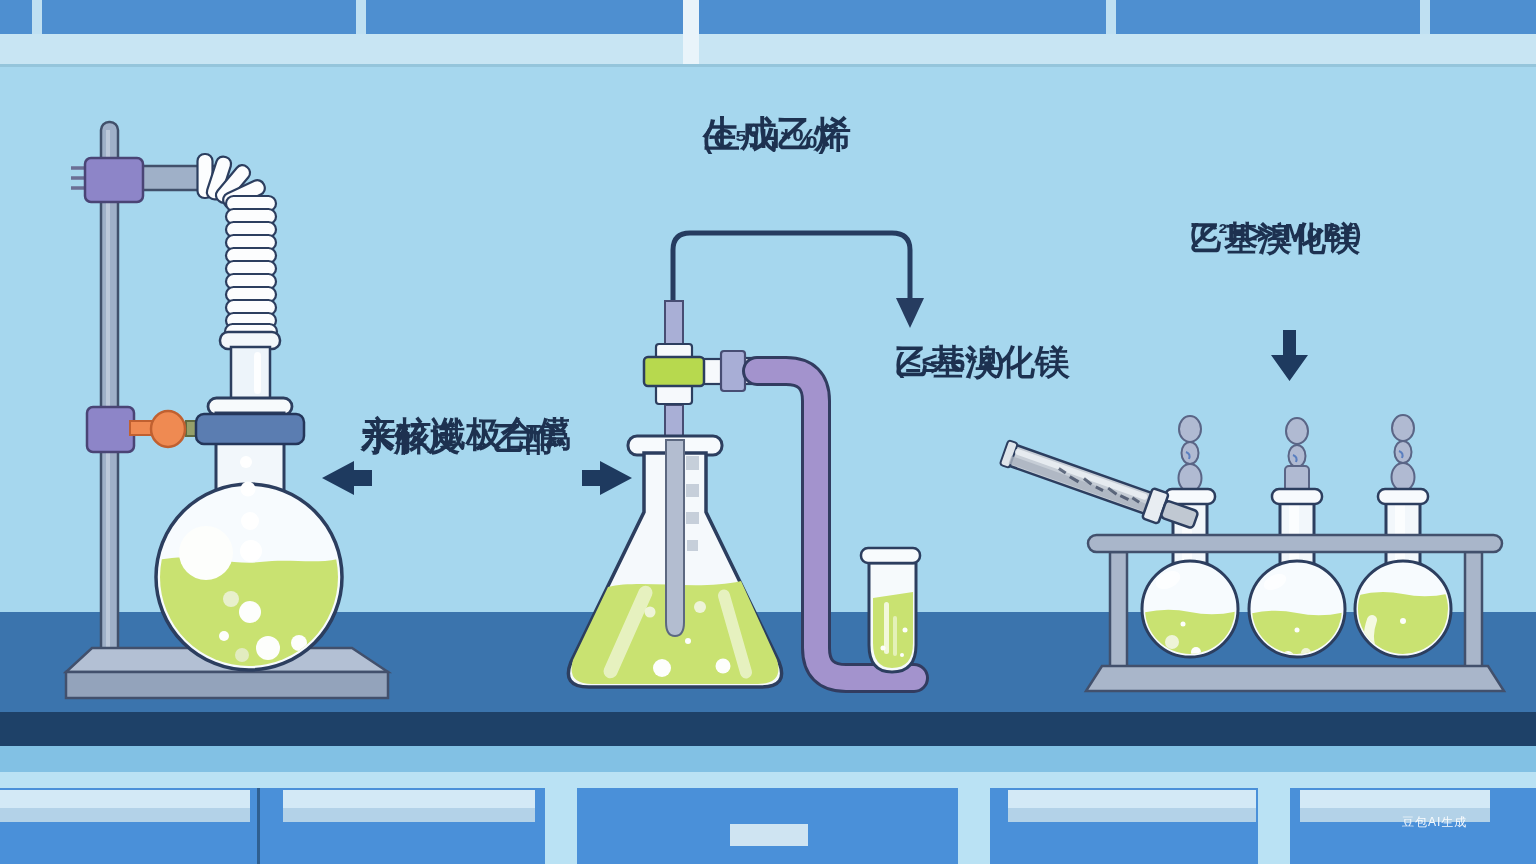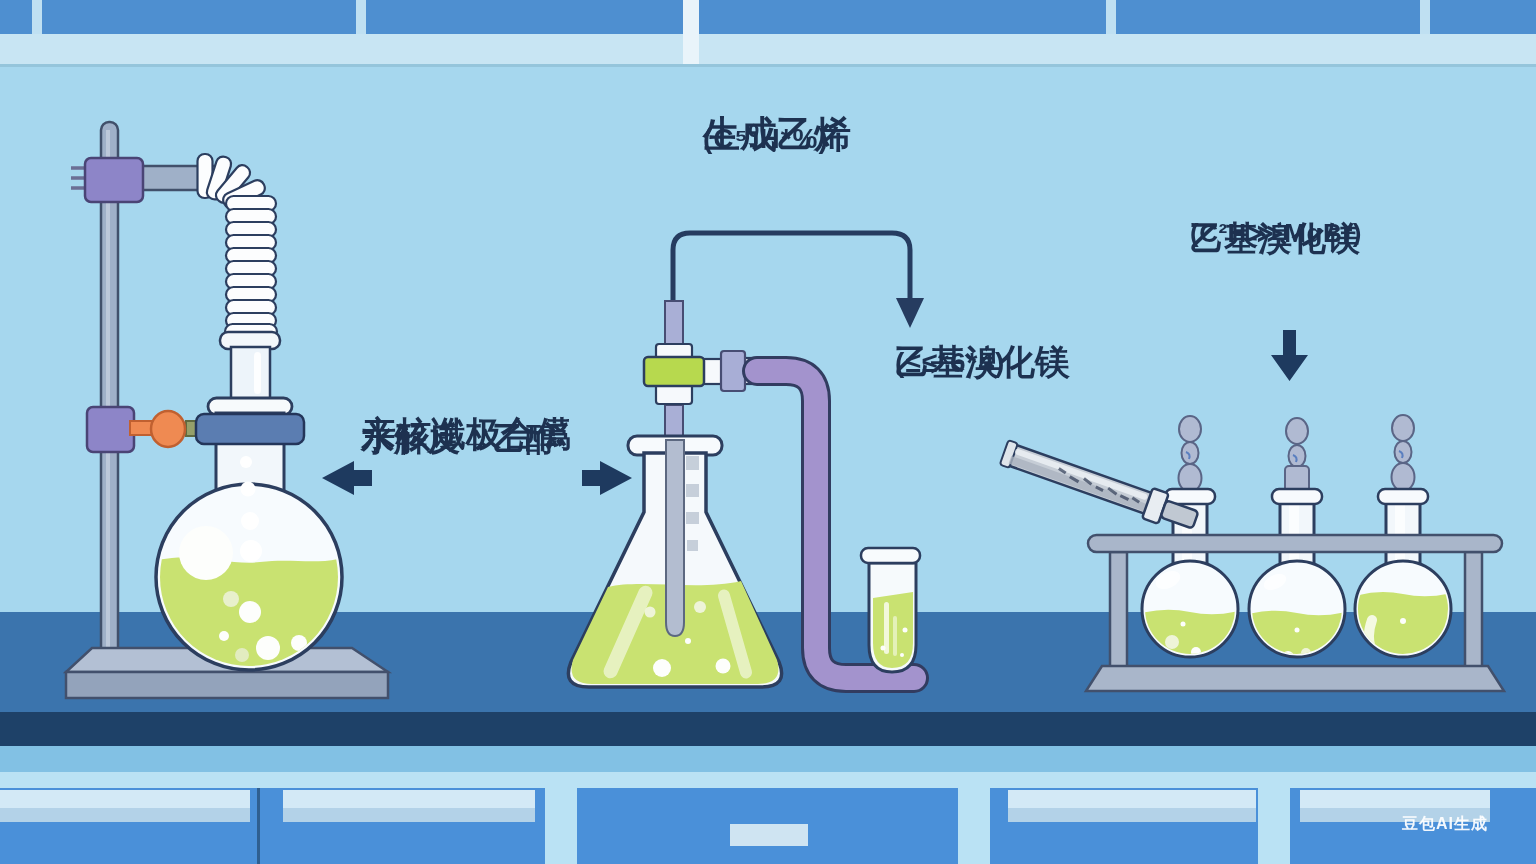--- a/index.html
+++ b/index.html
@@ -35,21 +35,21 @@
   .lbl-ethylene .f{font-size:28px;margin-top:9px;text-align:right;}
   .lbl-reaction{left:361px;top:414px;width:234px;text-align:center;}
   .lbl-reaction .t{font-size:35px;}
   .lbl-reaction .f{font-size:33px;font-weight:700;margin-top:7px;letter-spacing:0;}
   .lbl-grignard{left:895px;top:342px;width:224px;text-align:center;}
   .lbl-grignard .t{font-size:35px;}
   .lbl-grignard .f{font-size:28px;margin-top:5px;}
   .lbl-reagent{left:1190px;top:219px;width:194px;text-align:center;}
   .lbl-reagent .t{font-size:34px;}
   .lbl-reagent .f{font-size:26px;margin-top:0;letter-spacing:.5px;}
-  .watermark{left:1402px;top:814px;font-size:16px;font-weight:700;
+  .watermark{left:1402px;top:814px;font-size:12px;font-weight:400;
     color:rgba(255,255,255,.93);letter-spacing:1px;}
 </style>
 </head>
 <body>
 
 <div id="scene">
 
   <div class="top-cabinets"></div>
   <div class="top-divider" style="left:32px"></div>
   <div class="top-divider" style="left:356px"></div>

